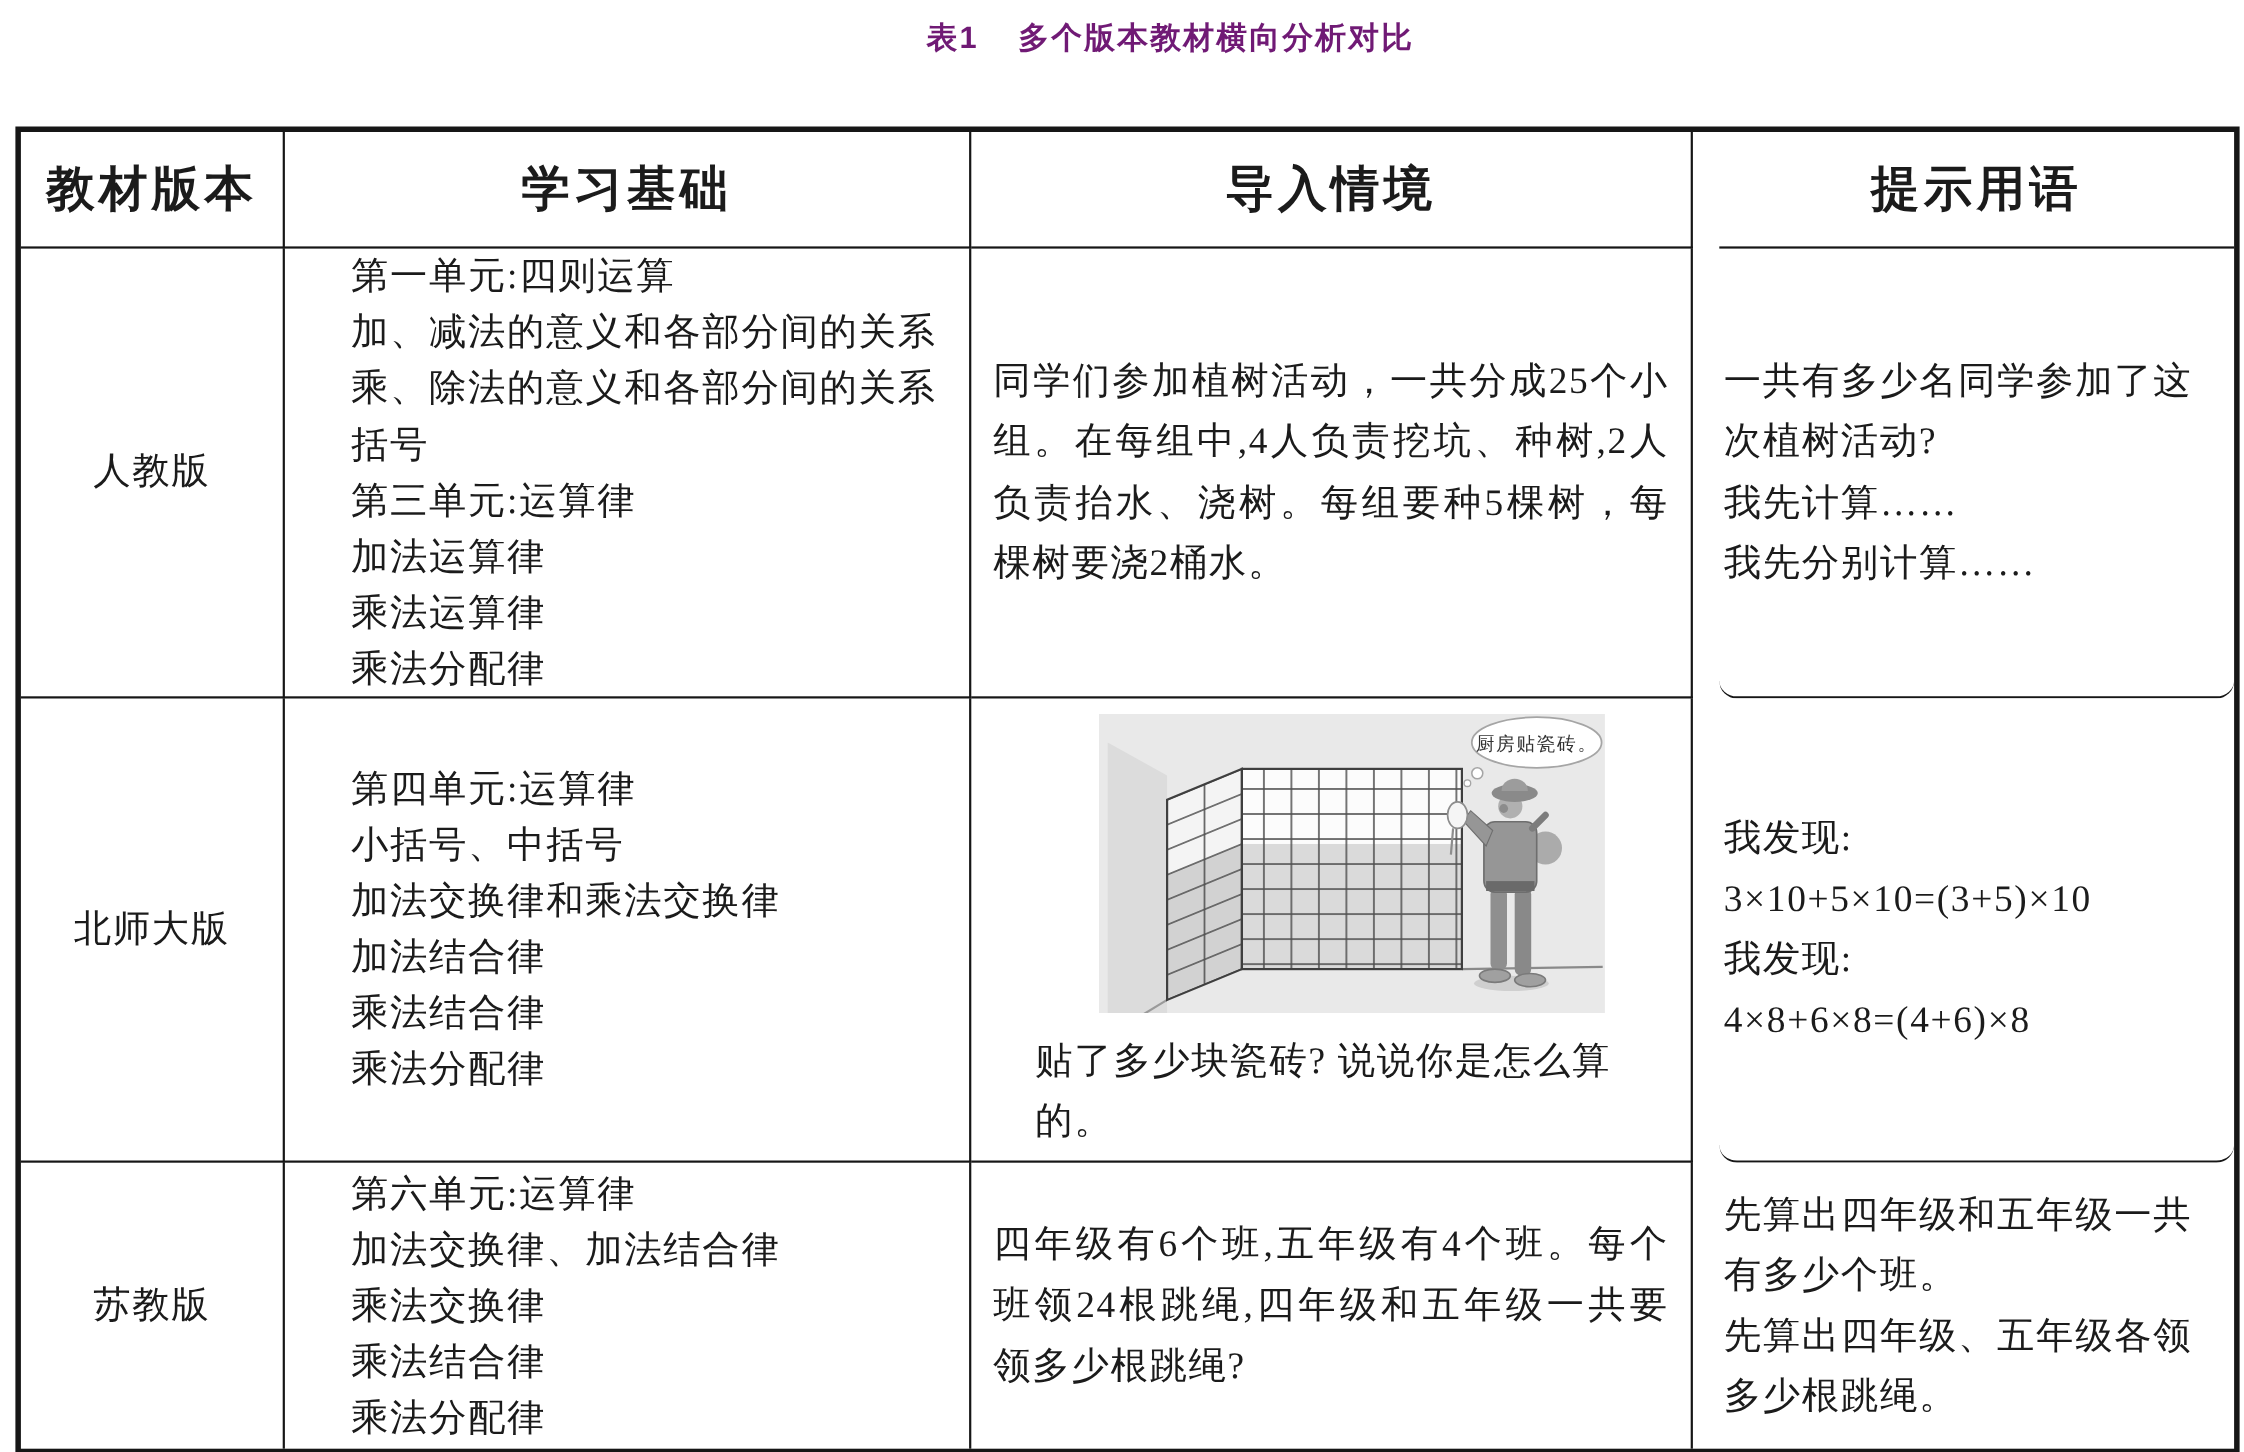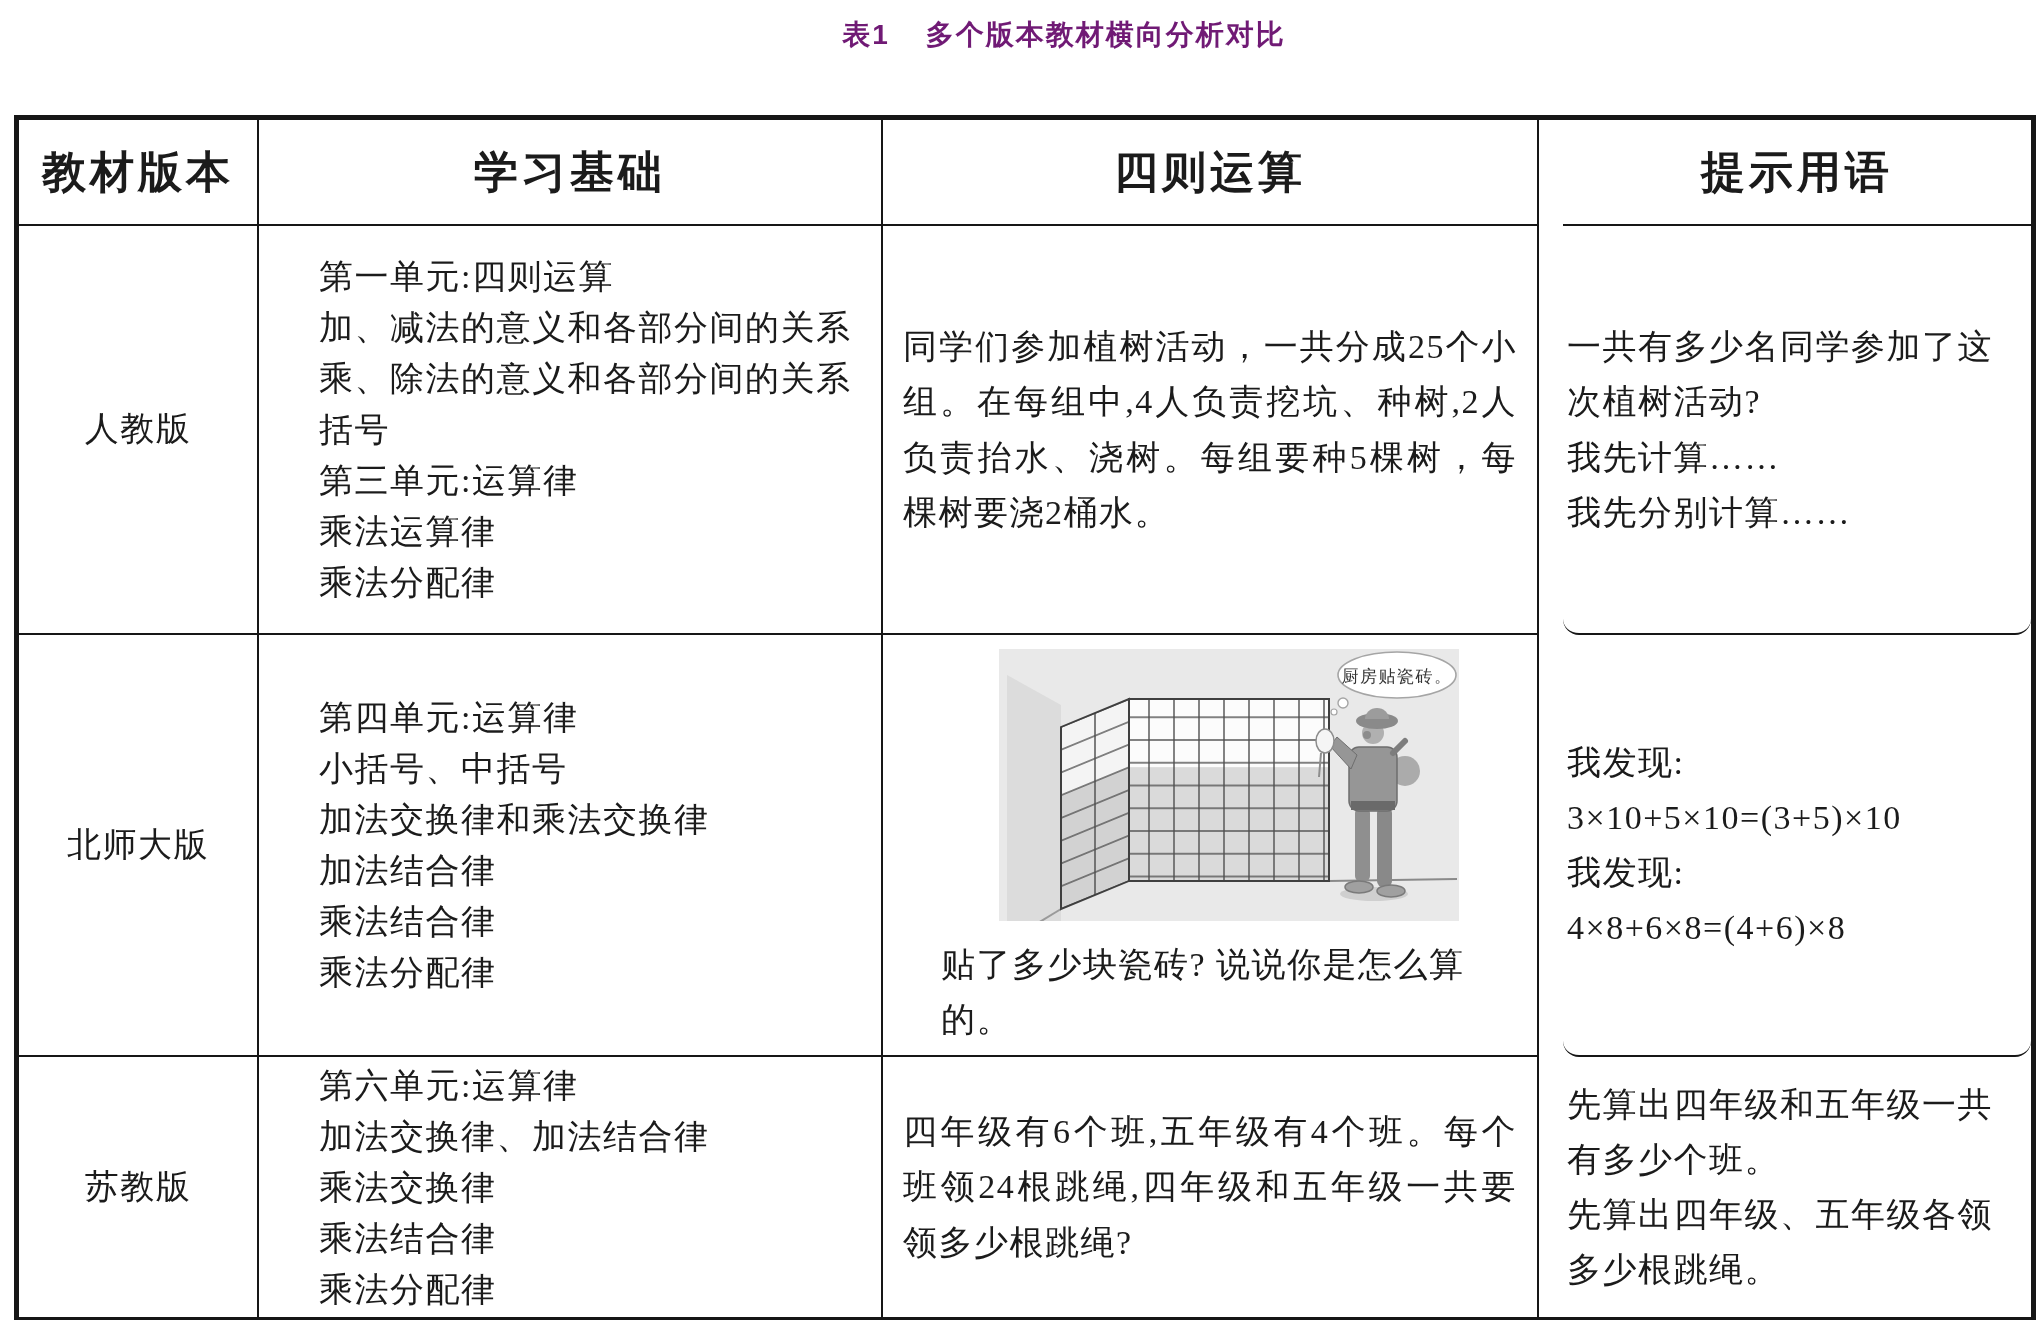--- a/index.html
+++ b/index.html
@@ -47,30 +47,31 @@
 
 <div class="title-row">
   <span>表1</span>
   <span>多个版本教材横向分析对比</span>
 </div>
 
 <div class="tbl">
 
   <div class="cell head">教材版本</div>
   <div class="cell head">学习基础</div>
-  <div class="cell head">四则运算</div>
+  <div class="cell head">导入情境</div>
   <div class="cell head last-col">提示用语</div>
 
   <div class="cell version">人教版</div>
   <div class="cell list">
     <div class="line">第一单元:四则运算</div>
     <div class="line">加、减法的意义和各部分间的关系</div>
     <div class="line">乘、除法的意义和各部分间的关系</div>
     <div class="line">括号</div>
     <div class="line">第三单元:运算律</div>
+    <div class="line">加法运算律</div>
     <div class="line">乘法运算律</div>
     <div class="line">乘法分配律</div>
   </div>
   <div class="cell para">
     <div>同学们参加植树活动，一共分成25个小组。在每组中,4人负责挖坑、种树,2人负责抬水、浇树。每组要种5棵树，每棵树要浇2桶水。</div>
   </div>
   <div class="cell prompts last-col">
     <div>一共有多少名同学参加了这次植树活动?</div>
     <div>我先计算……</div>
     <div>我先分别计算……</div>

